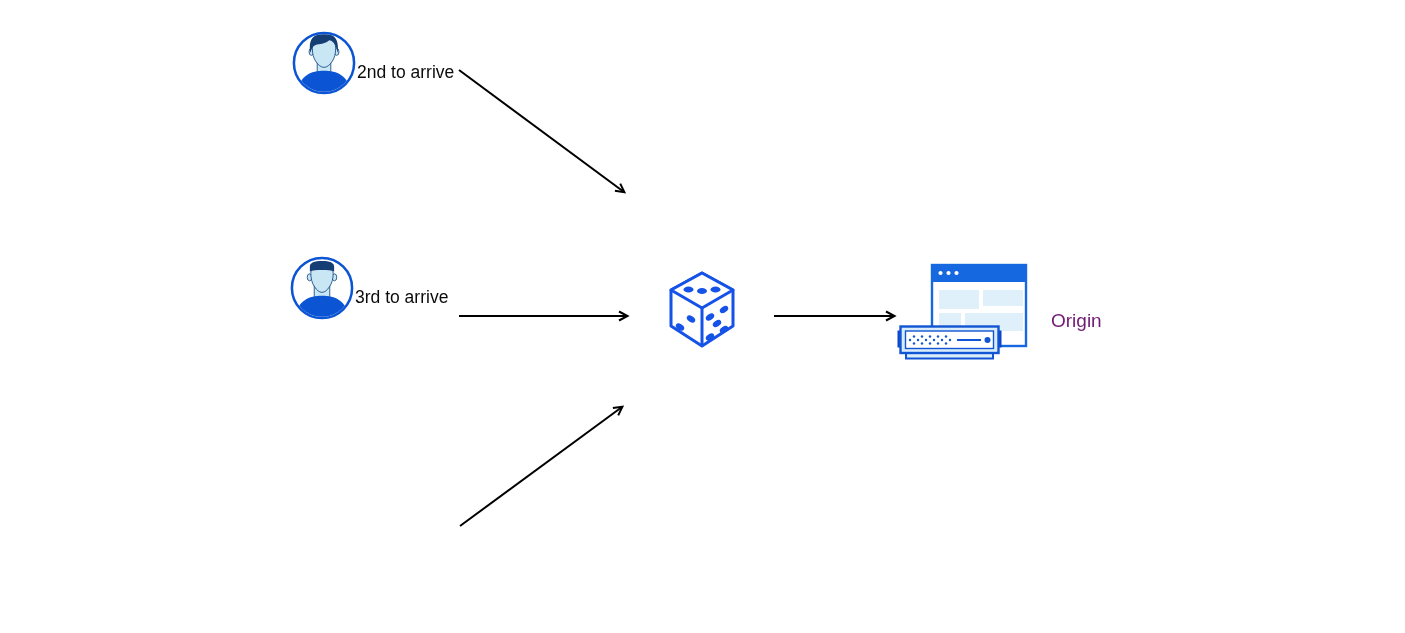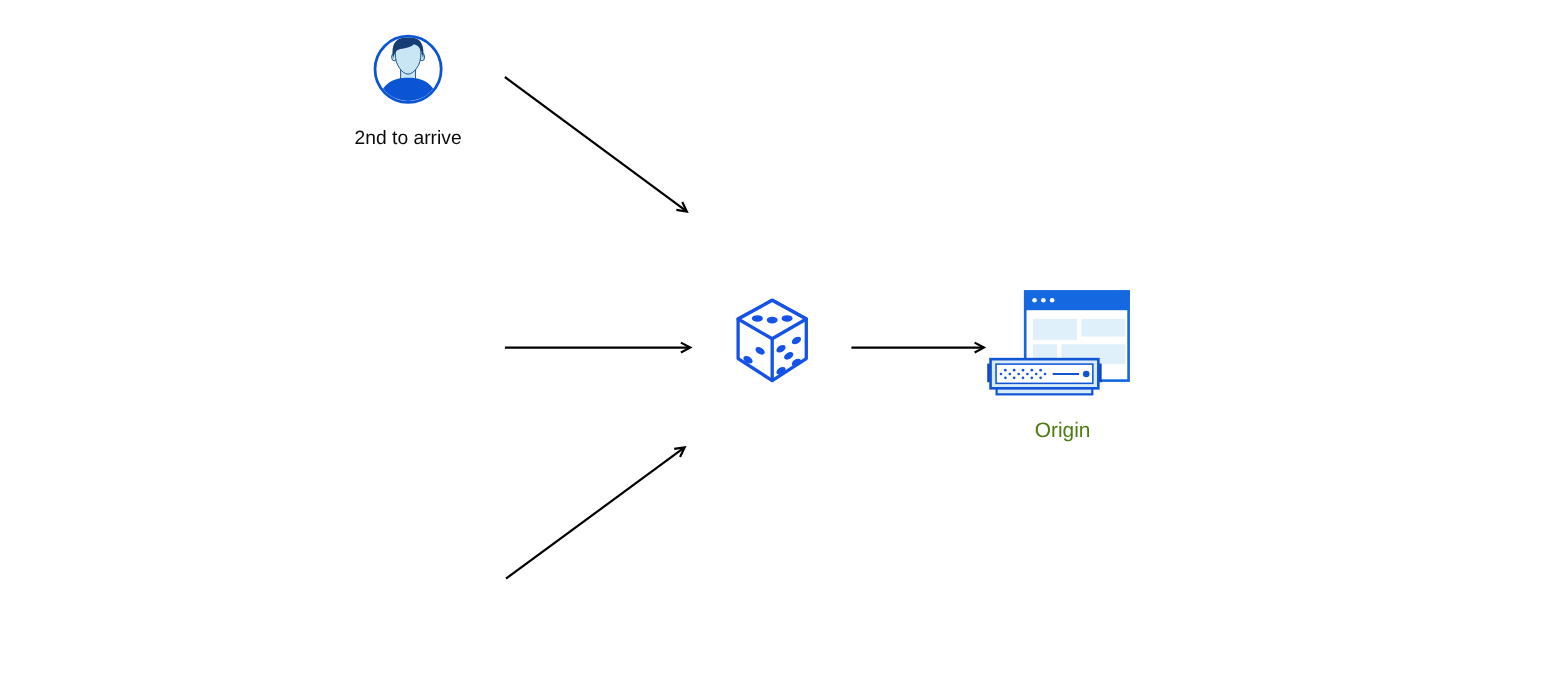--- a/index.html
+++ b/index.html
@@ -17,40 +17,39 @@
   }
   .arrows-layer {
     position: absolute;
     left: 0; top: 0;
     width: 1405px; height: 633px;
     pointer-events: none;
   }
   .node {
     position: absolute;
     display: flex;
-    flex-direction: column;
     align-items: center;
   }
   .user-node { width: 160px; }
   .avatar { width: 66px; height: 66px; }
   .avatar svg { display: block; }
   .user-label {
     margin-top: 19px;
     font-size: 17.5px;
     line-height: 1.2;
     color: #0b0b0b;
     text-align: center;
     white-space: nowrap;
   }
   .origin-node { width: 170px; }
   .origin-label {
     margin-top: 13px;
     font-size: 19px;
     line-height: 1.2;
-    color: #4d7c0f;
+    color: #701a75;
     text-align: center;
     white-space: nowrap;
   }
 </style>
 </head>
 <body>
 
 <div class="canvas">
 
   <svg class="arrows-layer" viewBox="0 0 1405 633">
@@ -80,20 +79,41 @@
           <ellipse cx="21" cy="22.5" rx="2.4" ry="3.6" fill="#C9E6F5" stroke="#1C4E86" stroke-width="0.9"></ellipse>
           <ellipse cx="47" cy="22.5" rx="2.4" ry="3.6" fill="#C9E6F5" stroke="#1C4E86" stroke-width="0.9"></ellipse>
           <path d="M22,19 C22,10 27,6 34,6 C41,6 46,10 46,19 C46,24 45,29 42,33 C40,36 37,38.5 34,38.5 C31,38.5 28,36 26,33 C23,29 22,24 22,19 Z" fill="#C9E6F5" stroke="#1C4E86" stroke-width="0.9"></path>
           <path d="M20,24 C17,8 25,3.5 34.5,3.5 C44,3.5 50,9 48,24 C47.2,18 45,11.5 39.5,10.5 C34,15.5 27,13.5 23.5,16.5 C21.5,18.5 20.6,21 20,24 Z" fill="#153E75"></path>
         </g>
       </svg>
     </div>
     <div class="user-label">2nd to arrive</div>
   </div>
 
+  <div class="node user-node" style="left:289px; top:255px;">
+    <div class="avatar">
+      <svg viewBox="0 0 68 68" width="66" height="66">
+        <defs>
+            <clipPath id="clipB">
+              <circle cx="34" cy="34" r="29.7"></circle>
+            </clipPath>
+          </defs>
+        <circle cx="34" cy="34" r="31" fill="#ffffff" stroke="#0B55D4" stroke-width="2.6"></circle>
+        <g clip-path="url(#clipB)">
+          <path d="M26,26 L42,26 L42,46 L26,46 Z" fill="#C9E6F5" stroke="#1C4E86" stroke-width="0.9"></path>
+          <path d="M5,70 C7,48 19,42 34,42 C49,42 61,48 63,70 Z" fill="#0B55D4"></path>
+          <ellipse cx="21.2" cy="23" rx="2.4" ry="3.6" fill="#C9E6F5" stroke="#1C4E86" stroke-width="0.9"></ellipse>
+          <ellipse cx="46.8" cy="23" rx="2.4" ry="3.6" fill="#C9E6F5" stroke="#1C4E86" stroke-width="0.9"></ellipse>
+          <path d="M22.5,19 C22.5,11 27,7 34,7 C41,7 45.5,11 45.5,19 C45.5,24 44.5,29 41.5,33 C39.5,36 37,38.5 34,38.5 C31,38.5 28.5,36 26.5,33 C23.5,29 22.5,24 22.5,19 Z" fill="#C9E6F5" stroke="#1C4E86" stroke-width="0.9"></path>
+          <path d="M21.5,17 L21.5,12 C21.5,8 26,6.2 34,6.2 C42,6.2 46.5,8 46.5,12 L46.5,17 C42,15 26,15 21.5,17 Z" fill="#153E75"></path>
+        </g>
+      </svg>
+    </div>
+    <div class="user-label">3rd to arrive</div>
+  </div>
 
 
   <div class="node" style="left:667px; top:270px;">
     <div>
       <svg viewBox="0 0 70 79" width="70" height="79">
         <g stroke="#1552E8" stroke-width="3" stroke-linejoin="round" fill="#ffffff">
           <path d="M35,3 L66,20 L66,56 L35,76 L4,56 L4,20 Z"></path>
           <path d="M35,3 L66,20 L35,38 L4,20 Z"></path>
           <path d="M35,38 L35,76"></path>
         </g>

